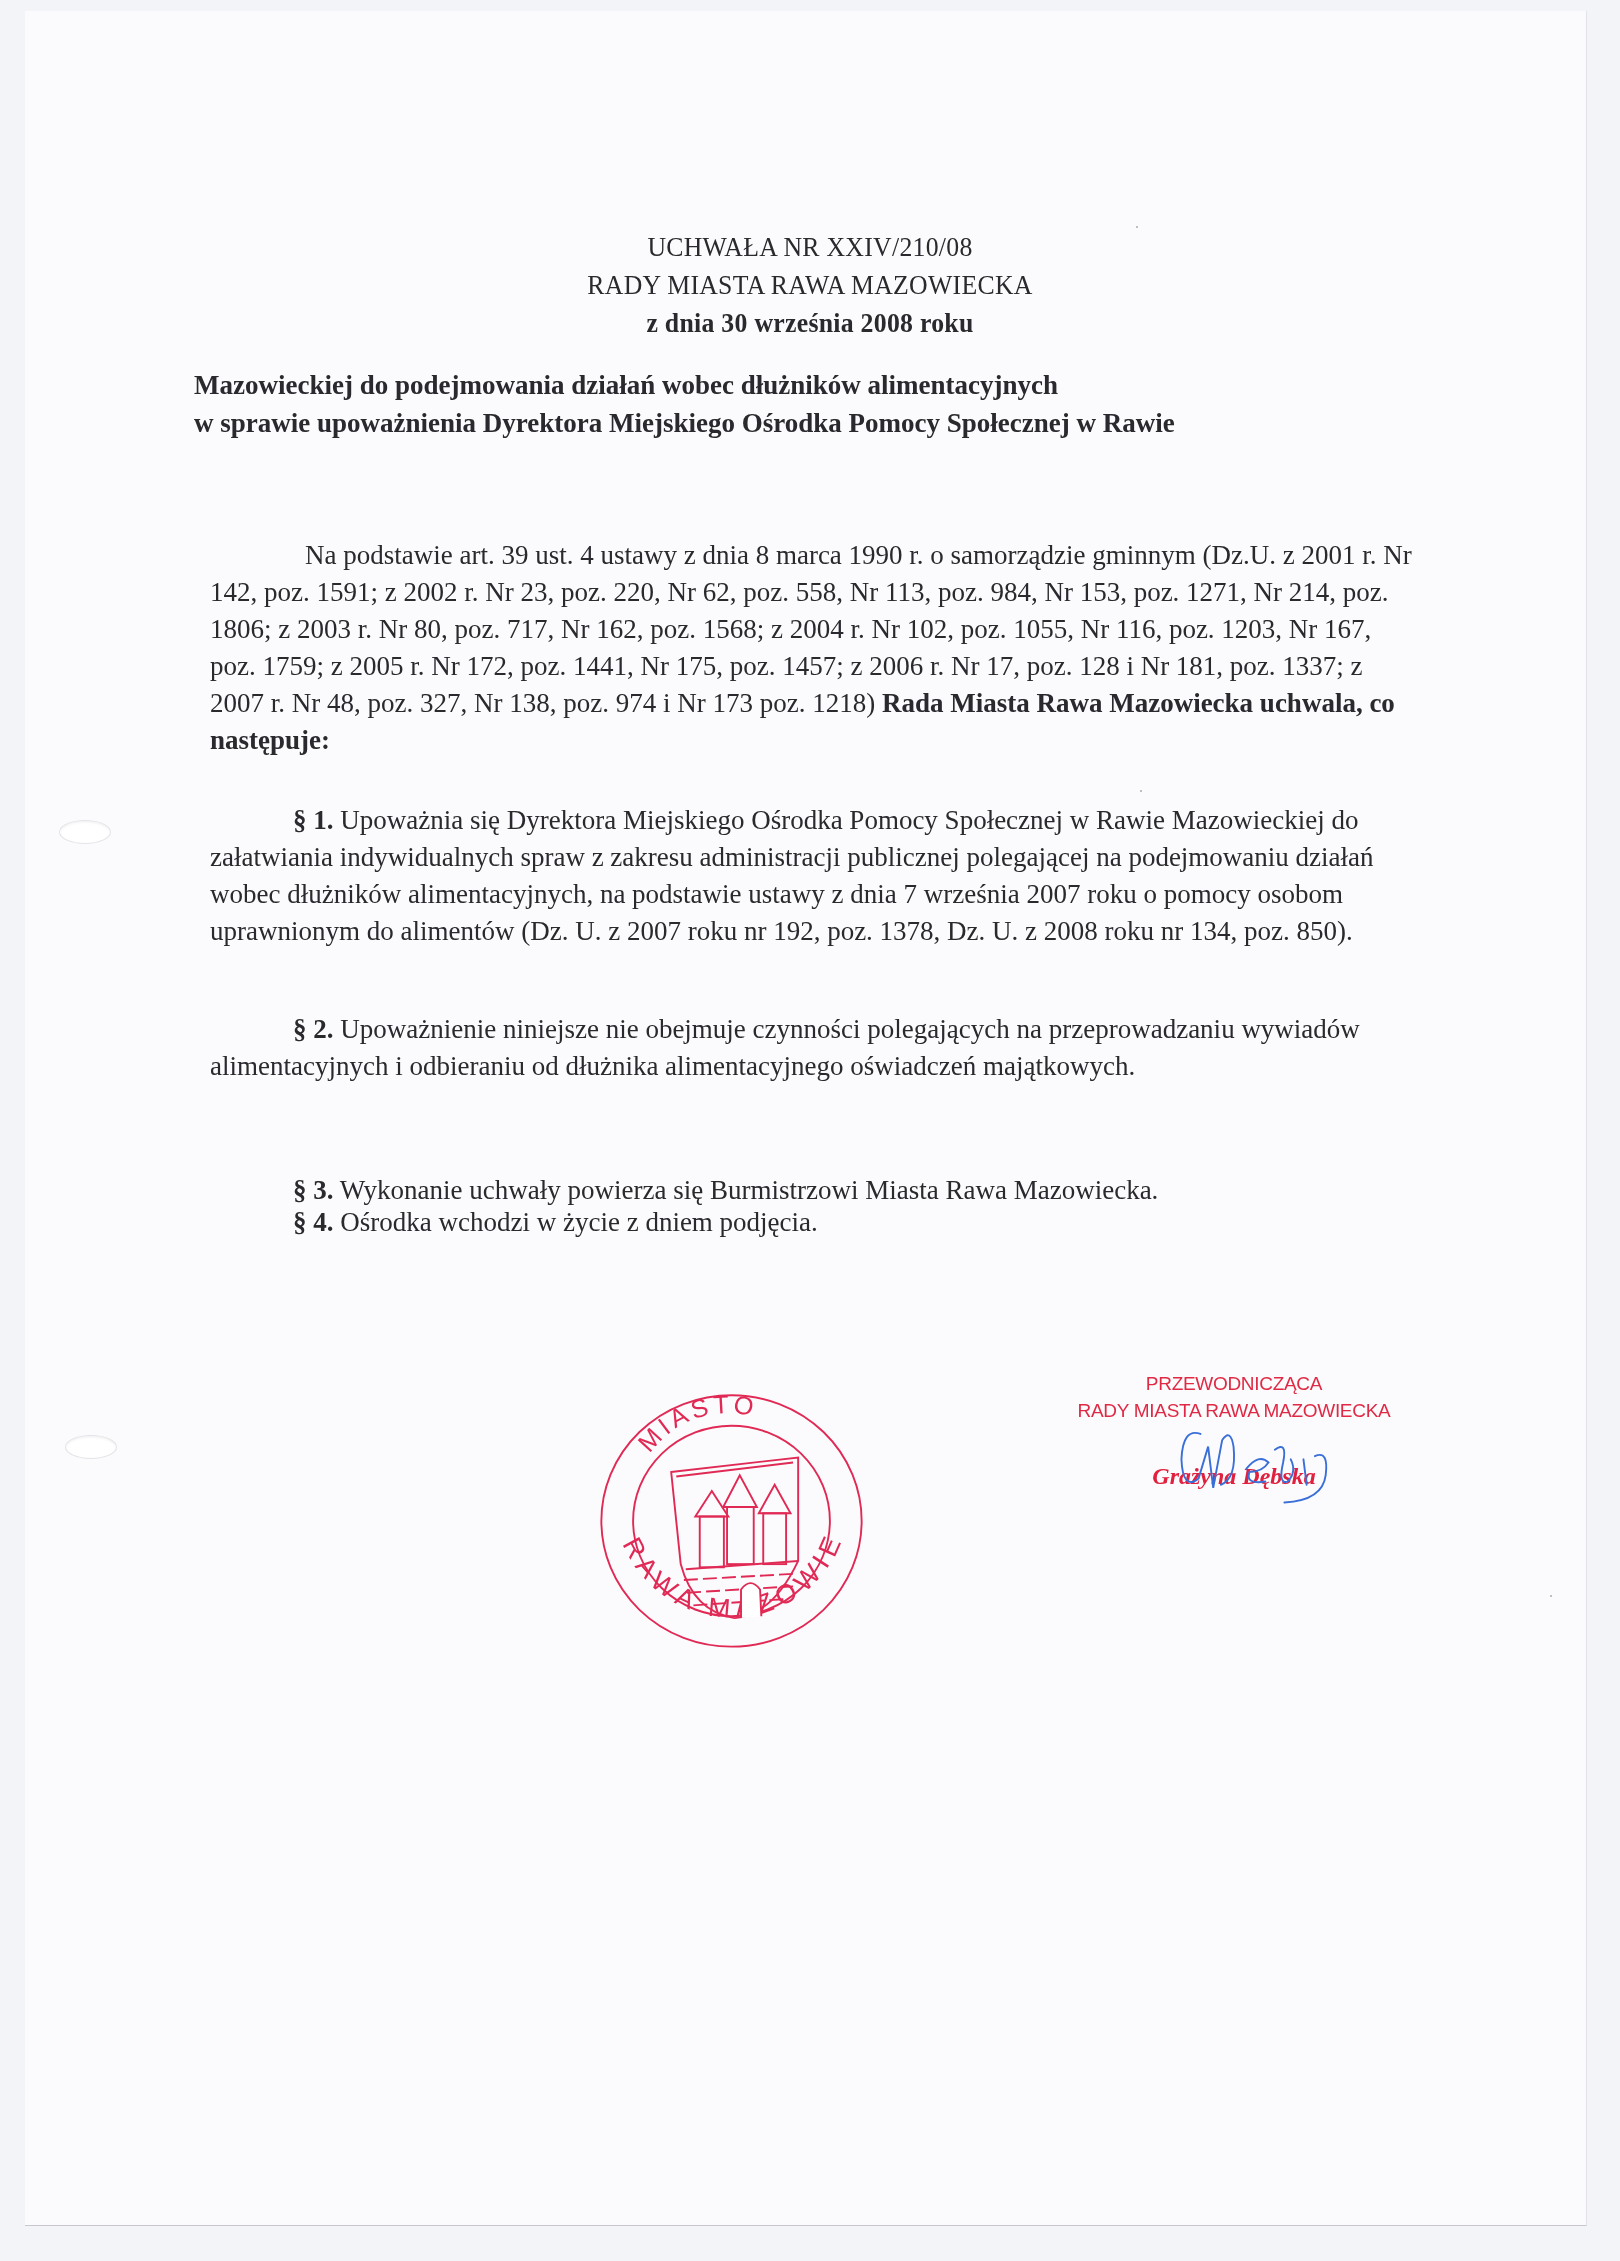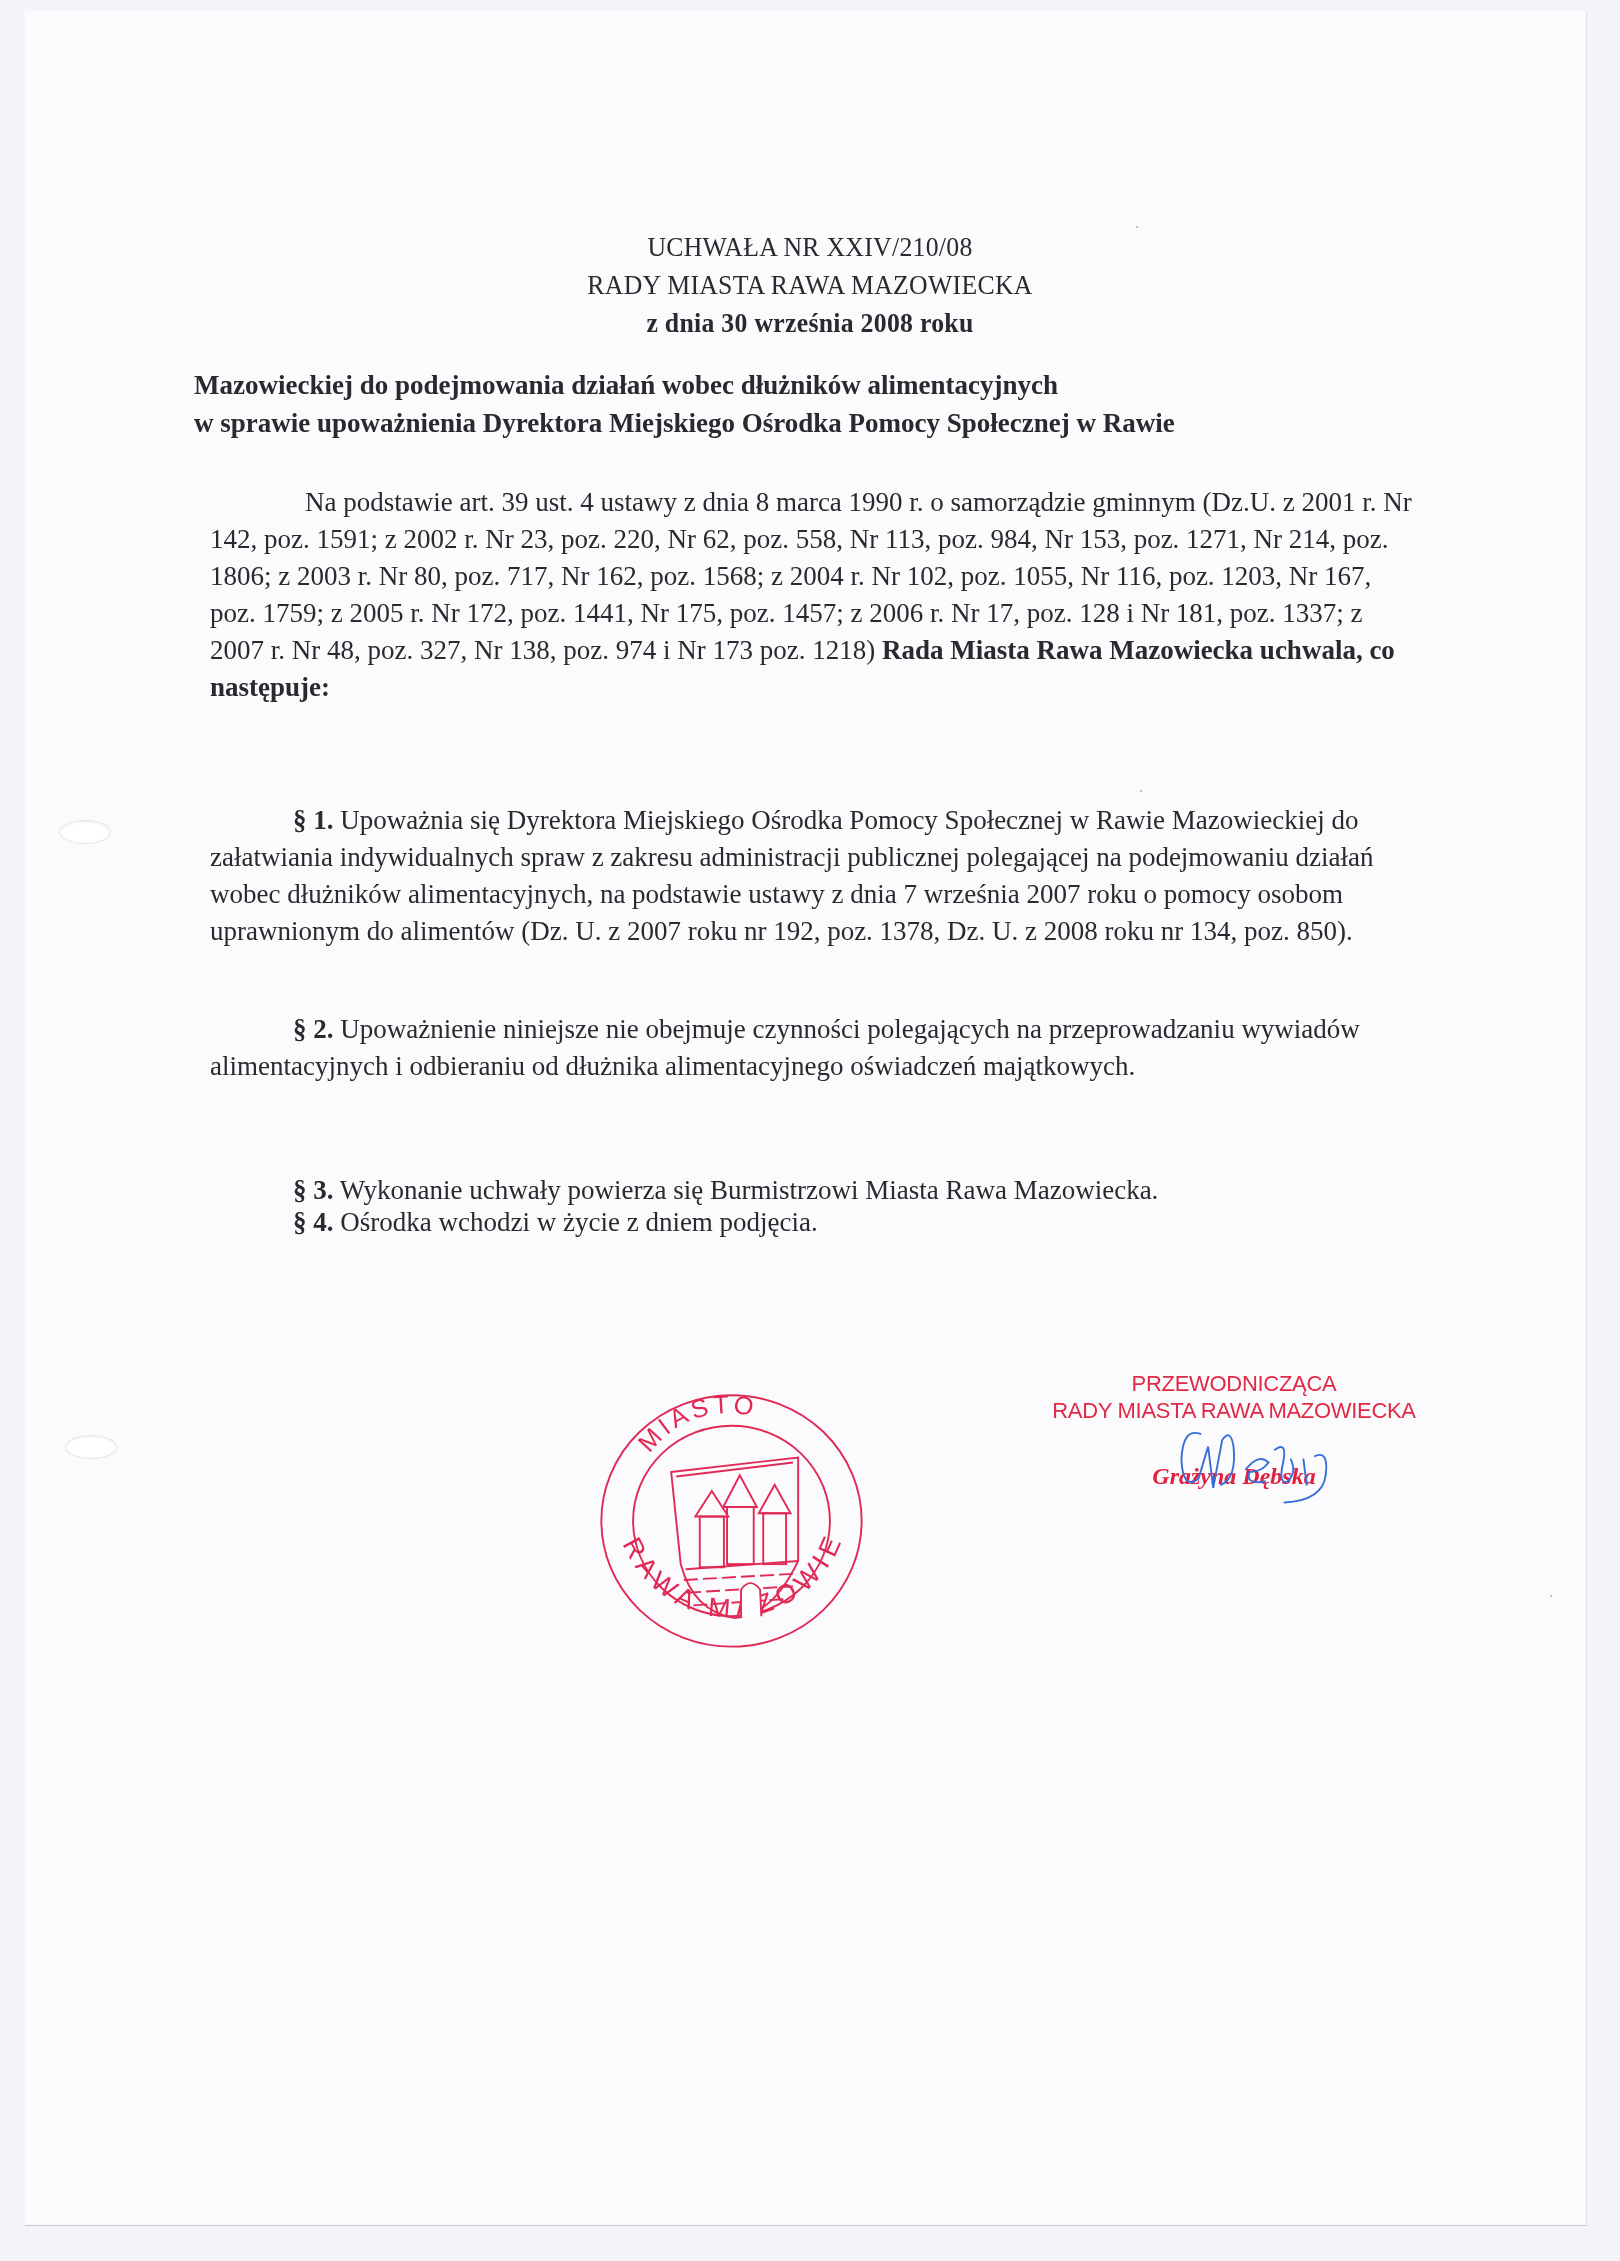--- a/index.html
+++ b/index.html
@@ -49,39 +49,39 @@
     font-size: 27px; font-weight: bold;
     line-height: 38px;
   }
 
   .body-text {
     position: absolute;
     left: 210px; width: 1208px;
     font-size: 27px;
     line-height: 37px;
   }
-  .preamble { top: 484px; }
+  .preamble { top: 537px; }
   .indent-first { text-indent: 95px; }
   .indent-p { text-indent: 83px; }
   .bold { font-weight: bold; }
 
   .para-1 { top: 802px; }
   .para-2 { top: 1011px; }
   .para-3 { top: 1172px; padding-left: 83px; width: 1126px; }
   .para-4 { top: 1204px; padding-left: 83px; width: 1126px; }
 
   .signature-block {
     position: absolute;
     left: 1043px; top: 1370px;
     width: 382px;
     text-align: center;
     color: #e02a45;
     font-family: "Liberation Sans", "DejaVu Sans", sans-serif;
   }
-  .sig-role { font-size: 22px; line-height: 27px; letter-spacing: -0.3px; }
+  .sig-role { font-size: 19px; line-height: 27px; letter-spacing: -0.3px; }
   .sig-name {
     margin-top: 39px;
     font-family: "Liberation Serif", serif;
     font-style: italic; font-weight: bold;
     font-size: 24px; color: #e0203e;
   }
   .signature-svg {
     position: absolute;
     left: 1170px; top: 1421px;
     width: 197px; height: 83px;

